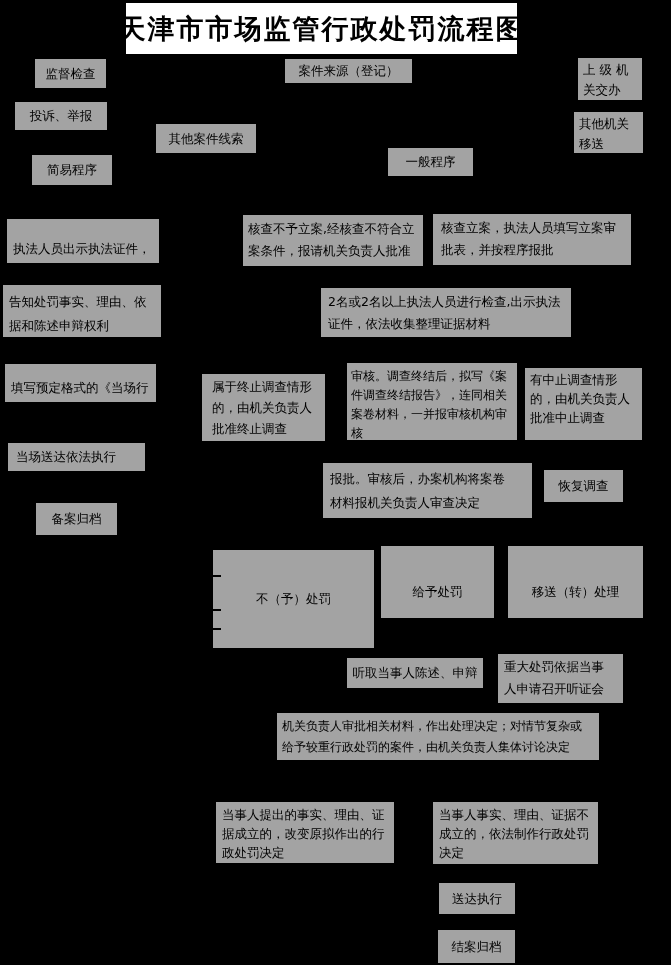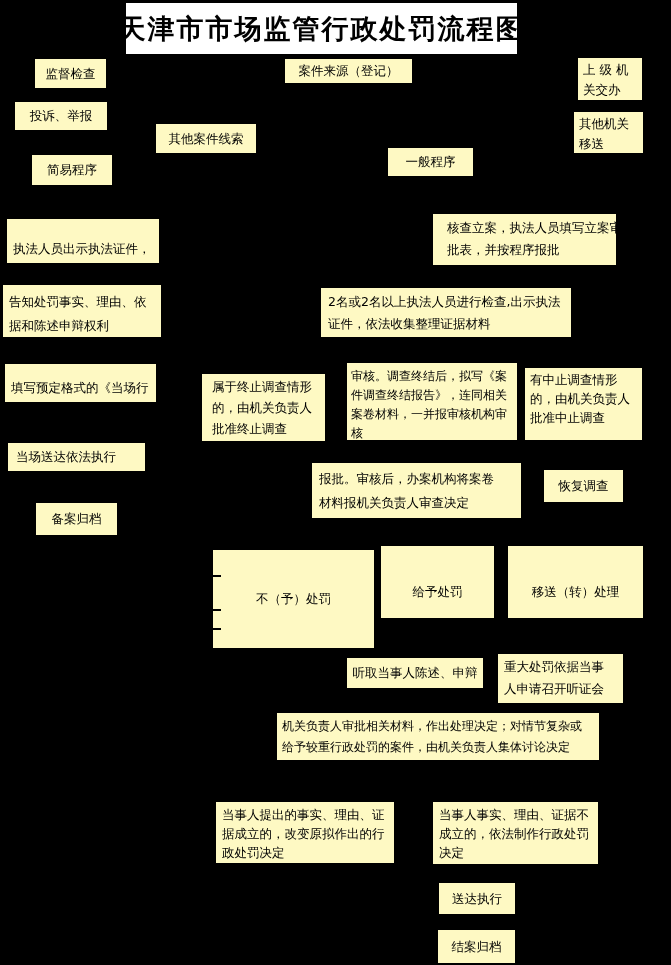--- a/index.html
+++ b/index.html
@@ -2,21 +2,21 @@
 <html><head>
 <meta charset="utf-8">
 <style>
   html,body { margin:0; padding:0; background:#000; }
   #stage {
     position:relative; width:671px; height:965px; background:#000;
     font-family:"DejaVu Sans","Liberation Sans",sans-serif;
     color:#000; overflow:hidden;
   }
   .node {
-    position:absolute; background:#fef9c3; box-sizing:border-box;
+    position:absolute; background:#a3a3a3; box-sizing:border-box;
     font-size:12.5px; line-height:20px; padding:4px 6px;
     white-space:pre; overflow:hidden;
   }
   .c { display:flex; align-items:center; justify-content:center; text-align:center; padding:2px 4px; }
   .title-box {
     position:absolute; left:126px; top:3px; width:391px; height:51px;
     background:#fff; display:flex; align-items:center; justify-content:center;
     font-size:27px; font-weight:bold; letter-spacing:2px; white-space:pre;
   }
   .hd { text-align:center; }
@@ -35,41 +35,43 @@
 关交办</div>
   <div class="node c" style="left:15px;top:102px;width:92px;height:28px">投诉、举报</div>
   <div class="node c" style="left:156px;top:124px;width:100px;height:29px">其他案件线索</div>
   <div class="node" style="left:574px;top:112px;width:69px;height:41px;padding:2px 5px">其他机关
 移送</div>
   <div class="node c" style="left:32px;top:155px;width:80px;height:30px">简易程序</div>
   <div class="node c" style="left:388px;top:148px;width:85px;height:28px">一般程序</div>
 
   <div class="node" style="left:7px;top:219px;width:152px;height:44px;line-height:21px;padding:19px 6px">执法人员出示执法证件，
 当场调查取证</div>
-  <div class="node" style="left:433px;top:214px;width:183px;height:51px;line-height:22px;padding:3px 14px">核查立案，执法人员填写立案审
+  <div class="node" style="left:243px;top:215px;width:180px;height:51px;line-height:22px;padding:3px 5px">核查不予立案,经核查不符合立
+案条件，报请机关负责人批准</div>
+  <div class="node" style="left:433px;top:214px;width:198px;height:51px;line-height:22px;padding:3px 8px">核查立案，执法人员填写立案审
 批表，并按程序报批</div>
   <div class="node" style="left:3px;top:285px;width:158px;height:52px;line-height:24px;padding:5px 6px">告知处罚事实、理由、依
 据和陈述申辩权利</div>
   <div class="node" style="left:321px;top:288px;width:250px;height:49px;line-height:22px;padding:3px 7px">2名或2名以上执法人员进行检查,出示执法
 证件，依法收集整理证据材料</div>
 
   <div class="node" style="left:5px;top:364px;width:151px;height:38px;line-height:23px;padding:12px 6px">填写预定格式的《当场行
 政处罚决定书》</div>
   <div class="node" style="left:202px;top:374px;width:123px;height:67px;line-height:21px;padding:2px 10px">属于终止调查情形
 的，由机关负责人
 批准终止调查</div>
   <div class="node" style="left:347px;top:363px;width:170px;height:77px;font-size:12px;line-height:19px;padding:4px 4px">审核。调查终结后，拟写《案
 件调查终结报告》，连同相关
 案卷材料，一并报审核机构审
 核</div>
   <div class="node" style="left:525px;top:368px;width:117px;height:72px;line-height:19px;padding:2px 5px">有中止调查情形
 的，由机关负责人
 批准中止调查</div>
   <div class="node" style="left:8px;top:443px;width:137px;height:28px;padding:4px 8px">当场送达依法执行</div>
-  <div class="node" style="left:312px;top:463px;width:209px;height:55px;line-height:24px;padding:4px 7px">报批。审核后，办案机构将案卷
+  <div class="node" style="left:323px;top:463px;width:209px;height:55px;line-height:24px;padding:4px 7px">报批。审核后，办案机构将案卷
 材料报机关负责人审查决定</div>
   <div class="node c" style="left:544px;top:470px;width:79px;height:32px">恢复调查</div>
   <div class="node c" style="left:36px;top:503px;width:81px;height:32px">备案归档</div>
 
   <div class="node" style="left:213px;top:550px;width:161px;height:98px;line-height:19px;padding:1px 4px">
     <div class="hd">不（予）处罚</div>
     <div class="bd">1、情节轻微且已改正,未造
 成危害后果的；
 2、违法事实不成立的；
 3、其他法定不予处罚情形</div>

